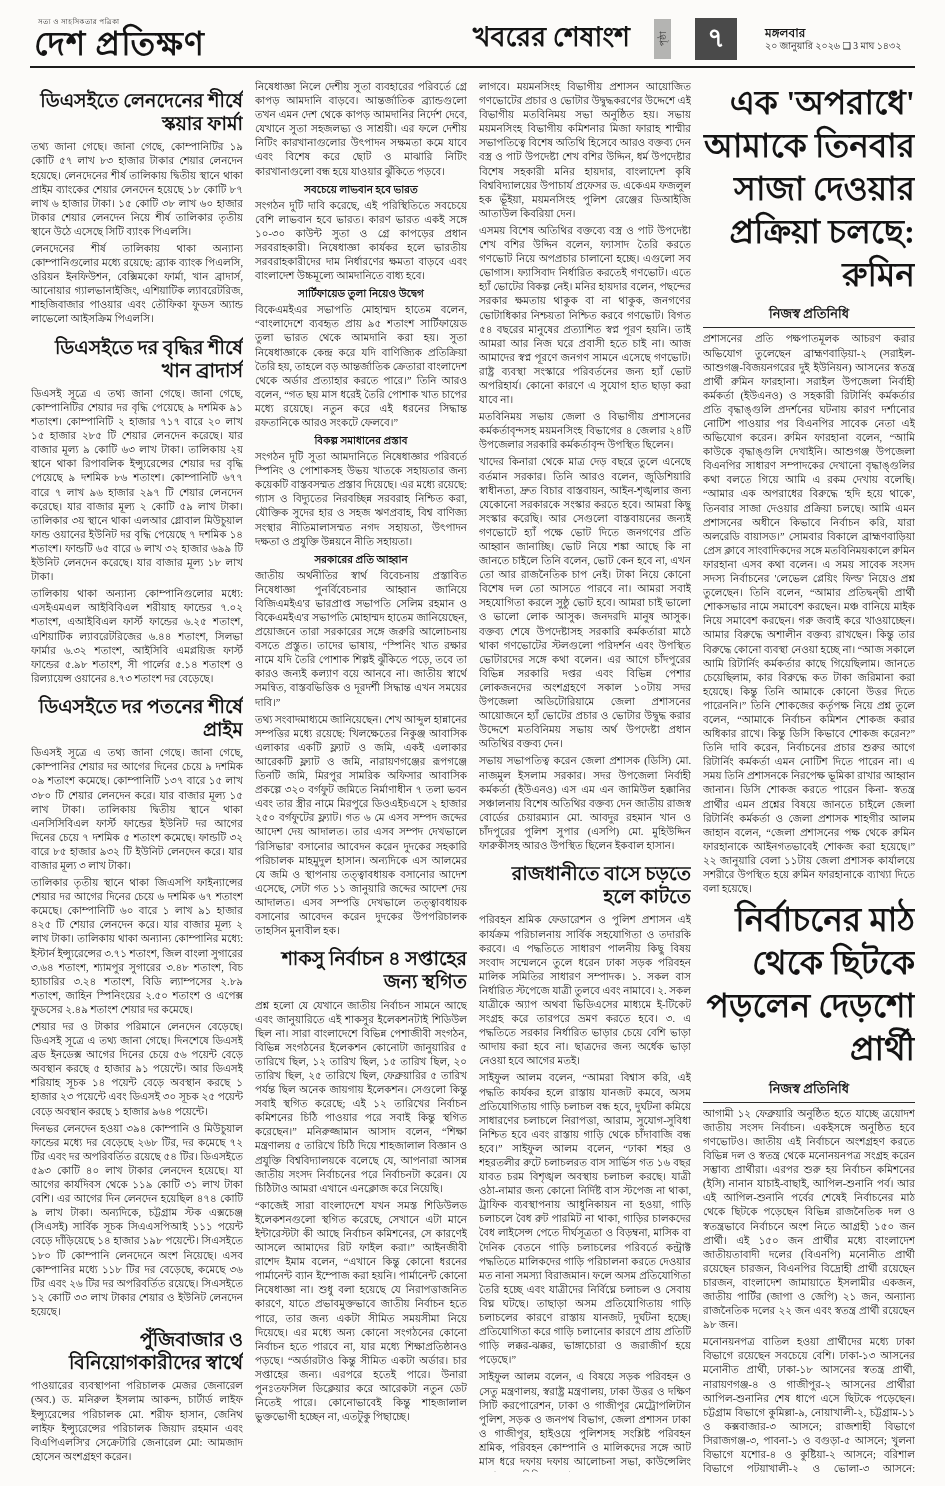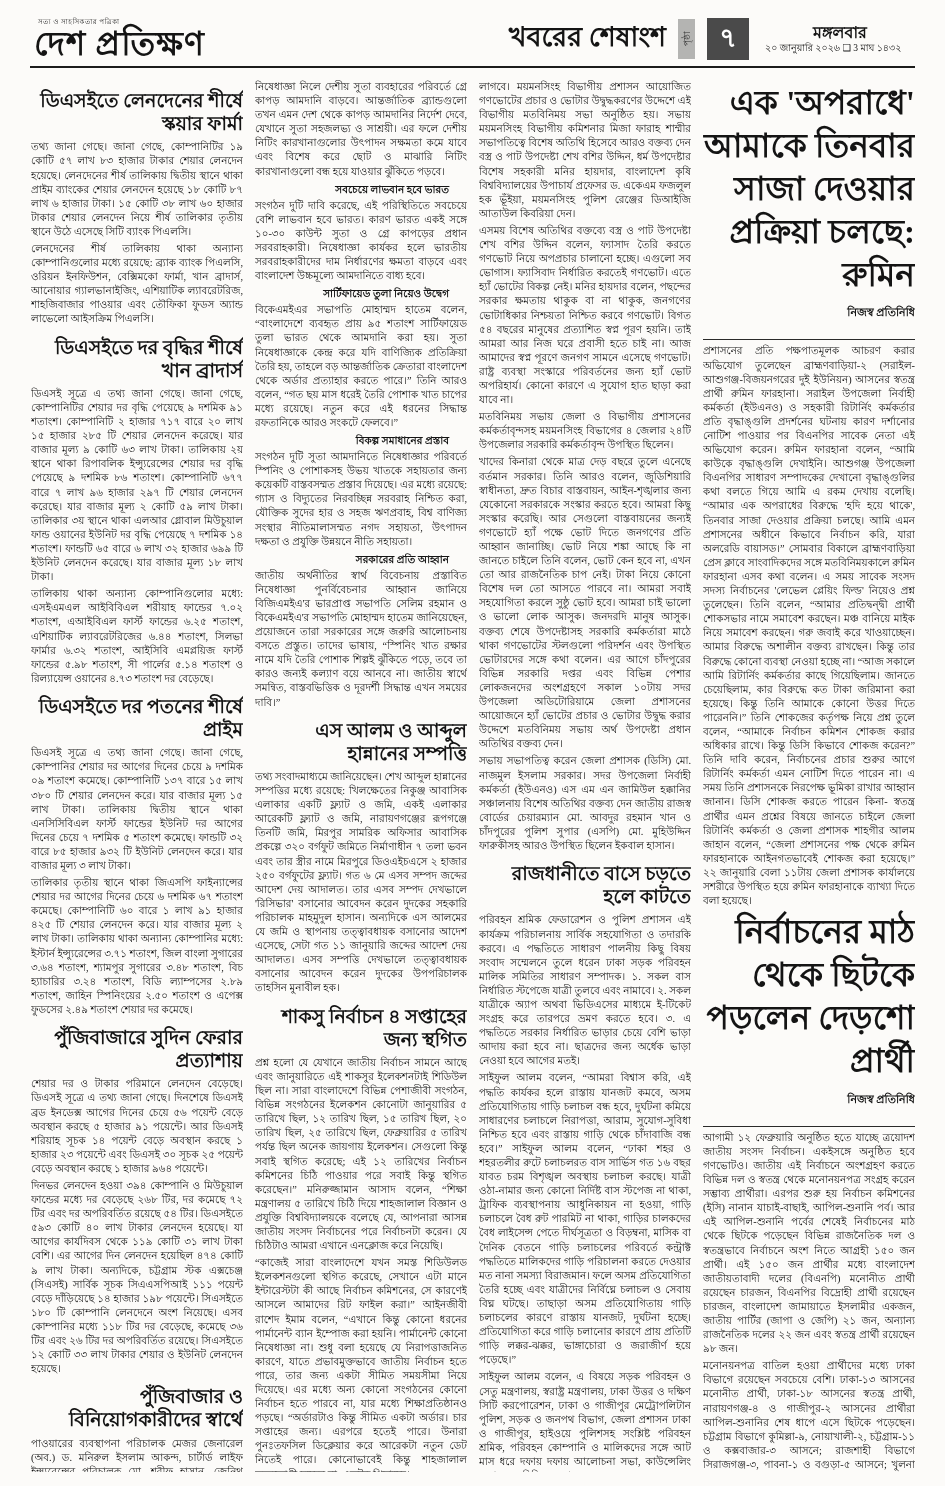--- a/index.html
+++ b/index.html
@@ -4,41 +4,41 @@
 <style>
   html,body{margin:0;padding:0;background:#e8e8e6;}
   .page{position:relative;width:945px;height:1486px;background:#fcfbf9;color:#141414;
         font-family:"Liberation Serif","DejaVu Serif",serif;overflow:hidden;margin:0 auto;}
   
   .masthead{position:absolute;left:0;top:0;width:945px;height:74px;}
   .mast-rule{position:absolute;left:30px;right:30px;bottom:6px;border-bottom:2px solid #1c1c1c;}
   .logo-wrap{position:absolute;left:34px;top:16px;}
   .logo-tagline{font-size:7px;letter-spacing:.5px;color:#222;margin-left:4px;}
   .logo-title{font-size:33px;font-weight:bold;line-height:1.0;letter-spacing:1px;}
-  .mast-right{position:absolute;right:30px;top:18px;display:flex;align-items:center;gap:12px;}
+  .mast-right{position:absolute;right:30px;top:18px;display:flex;align-items:center;gap:24px;}
   .section-title{font-size:27px;font-weight:bold;line-height:1;padding-bottom:4px;}
   .page-label-box{width:17px;height:40px;background:#b4b4b2;color:#2c2c2c;display:flex;
         align-items:center;justify-content:center;font-size:9px;writing-mode:vertical-rl;
         transform:rotate(180deg);}
   .page-num-box{width:42px;height:42px;background:#4a4a4a;color:#fff;display:flex;
         align-items:center;justify-content:center;font-size:27px;font-weight:bold;}
   .daydate{display:flex;flex-direction:column;justify-content:center;line-height:1.25;
         padding-left:4px;min-width:150px;}
-  .day{font-size:16px;font-weight:bold;text-align:center;}
+  .day{font-size:12px;font-weight:bold;}
   .dateline{font-size:9.5px;}
   
   .cols{position:absolute;left:31px;top:80px;width:884px;height:1392px;display:flex;gap:12px;}
   .col{width:212px;flex:1 1 0;overflow:hidden;text-align:justify;}
   article{display:block;}
   .hl{font-weight:bold;text-align:right;line-height:1.22;}
   .hl.n{font-size:19px;margin:9px 0 5px;}
   .hl.xl{font-size:33px;line-height:1.3;margin:2px 0 8px;}
-  .byline{font-size:11px;font-weight:bold;border-bottom:1px solid #2a2a2a;
-        padding-bottom:16px;margin:0 0 4px;text-align:right;}
-  .subhead{font-size:10.4px;font-weight:bold;margin:2px 18px 0;text-align:right;}
+  .byline{font-size:13px;font-weight:bold;border-bottom:1px solid #2a2a2a;
+        padding-bottom:2px;margin:0 0 4px;text-align:center;}
+  .subhead{font-size:10.4px;font-weight:bold;margin:2px 18px 0;text-align:center;}
   p{font-size:10.3px;line-height:1.37;margin:0 0 3px;}
 </style>
 </head>
 <body>
 
 <div class="page">
 
   <header class="masthead">
     <div class="logo-wrap">
       <div class="logo-tagline">সত্য ও সাহসিকতার পত্রিকা</div>
@@ -67,21 +67,20 @@
           <div class="hl n">ডিএসইতে দর বৃদ্ধির শীর্ষে খান ব্রাদার্স</div>
           <p>ডিএসই সূত্রে এ তথ্য জানা গেছে। জানা গেছে, কোম্পানিটির শেয়ার দর বৃদ্ধি পেয়েছে ৯ দশমিক ৯১ শতাংশ। কোম্পানিটি ২ হাজার ৭১৭ বারে ২০ লাখ ১৫ হাজার ২৮৫ টি শেয়ার লেনদেন করেছে। যার বাজার মূল্য ৯ কোটি ৬৩ লাখ টাকা। তালিকায় ২য় স্থানে থাকা রিপাবলিক ইন্স্যুরেন্সের শেয়ার দর বৃদ্ধি পেয়েছে ৯ দশমিক ৮৬ শতাংশ। কোম্পানিটি ৬৭৭ বারে ৭ লাখ ৯৬ হাজার ২৯৭ টি শেয়ার লেনদেন করেছে। যার বাজার মূল্য ২ কোটি ৫৯ লাখ টাকা। তালিকার ৩য় স্থানে থাকা এলআর গ্লোবাল মিউচুয়াল ফান্ড ওয়ানের ইউনিট দর বৃদ্ধি পেয়েছে ৭ দশমিক ১৪ শতাংশ। ফান্ডটি ৬৫ বারে ৬ লাখ ৩২ হাজার ৬৯৯ টি ইউনিট লেনদেন করেছে। যার বাজার মূল্য ১৮ লাখ টাকা।</p>
           <p>তালিকায় থাকা অন্যান্য কোম্পানিগুলোর মধ্যে: এসইএমএল আইবিবিএল শরীয়াহ ফান্ডের ৭.০২ শতাংশ, এআইবিএল ফার্স্ট ফান্ডের ৬.২৫ শতাংশ, এশিয়াটিক ল্যাবরেটরিজের ৬.৪৪ শতাংশ, সিলভা ফার্মার ৬.৩২ শতাংশ, আইসিবি এমপ্লয়িজ ফার্স্ট ফান্ডের ৫.৯৮ শতাংশ, সী পার্লের ৫.১৪ শতাংশ ও রিল্যায়েন্স ওয়ানের ৪.৭৩ শতাংশ দর বেড়েছে।</p>
         </article>
         <article>
           <div class="hl n">ডিএসইতে দর পতনের শীর্ষে প্রাইম</div>
           <p>ডিএসই সূত্রে এ তথ্য জানা গেছে। জানা গেছে, কোম্পানির শেয়ার দর আগের দিনের চেয়ে ৯ দশমিক ০৯ শতাংশ কমেছে। কোম্পানিটি ১৩৭ বারে ১৫ লাখ ৩৮০ টি শেয়ার লেনদেন করে। যার বাজার মূল্য ১৫ লাখ টাকা। তালিকায় দ্বিতীয় স্থানে থাকা এনসিসিবিএল ফার্স্ট ফান্ডের ইউনিট দর আগের দিনের চেয়ে ৭ দশমিক ৫ শতাংশ কমেছে। ফান্ডটি ৩২ বারে ৮৫ হাজার ৯৩২ টি ইউনিট লেনদেন করে। যার বাজার মূল্য ৩ লাখ টাকা।</p>
           <p>তালিকার তৃতীয় স্থানে থাকা জিএসপি ফাইন্যান্সের শেয়ার দর আগের দিনের চেয়ে ৬ দশমিক ৬৭ শতাংশ কমেছে। কোম্পানিটি ৬০ বারে ১ লাখ ৯১ হাজার ৪২৫ টি শেয়ার লেনদেন করে। যার বাজার মূল্য ২ লাখ টাকা। তালিকায় থাকা অন্যান্য কোম্পানির মধ্যে: ইস্টার্ন ইন্স্যুরেন্সের ৩.৭১ শতাংশ, জিল বাংলা সুগারের ৩.৬৪ শতাংশ, শ্যামপুর সুগারের ৩.৪৮ শতাংশ, বিচ হ্যাচারির ৩.২৪ শতাংশ, বিডি ল্যাম্পসের ২.৮৯ শতাংশ, জাহিন স্পিনিংয়ের ২.৫০ শতাংশ ও এপেক্স ফুডসের ২.৪৯ শতাংশ শেয়ার দর কমেছে।</p>
         </article>
         <article>
-          <div class="hl n">পুঁজিবাজারে সুদিন ফেরার প্রত্যাশায়</div>
           <p>শেয়ার দর ও টাকার পরিমানে লেনদেন বেড়েছে। ডিএসই সূত্রে এ তথ্য জানা গেছে। দিনশেষে ডিএসই ব্রড ইনডেক্স আগের দিনের চেয়ে ৫৬ পয়েন্ট বেড়ে অবস্থান করছে ৫ হাজার ৯১ পয়েন্টে। আর ডিএসই শরিয়াহ সূচক ১৪ পয়েন্ট বেড়ে অবস্থান করছে ১ হাজার ২৩ পয়েন্টে এবং ডিএসই ৩০ সূচক ২৫ পয়েন্ট বেড়ে অবস্থান করছে ১ হাজার ৯৬৪ পয়েন্টে।</p>
           <p>দিনভর লেনদেন হওয়া ৩৯৪ কোম্পানি ও মিউচুয়াল ফান্ডের মধ্যে দর বেড়েছে ২৬৮ টির, দর কমেছে ৭২ টির এবং দর অপরিবর্তিত রয়েছে ৫৪ টির। ডিএসইতে ৫৯৩ কোটি ৪০ লাখ টাকার লেনদেন হয়েছে। যা আগের কার্যদিবস থেকে ১১৯ কোটি ৩১ লাখ টাকা বেশি। এর আগের দিন লেনদেন হয়েছিল ৪৭৪ কোটি ৯ লাখ টাকা। অন্যদিকে, চট্টগ্রাম স্টক এক্সচেঞ্জ (সিএসই) সার্বিক সূচক সিএএসপিআই ১১১ পয়েন্ট বেড়ে দাঁড়িয়েছে ১৪ হাজার ১৯৮ পয়েন্টে। সিএসইতে ১৮০ টি কোম্পানি লেনদেনে অংশ নিয়েছে। এসব কোম্পানির মধ্যে ১১৮ টির দর বেড়েছে, কমেছে ৩৬ টির এবং ২৬ টির দর অপরিবর্তিত রয়েছে। সিএসইতে ১২ কোটি ৩৩ লাখ টাকার শেয়ার ও ইউনিট লেনদেন হয়েছে।</p>
         </article>
         <article>
           <div class="hl n">পুঁজিবাজার ও বিনিয়োগকারীদের স্বার্থে</div>
           <p>পাওয়ারের ব্যবস্থাপনা পরিচালক মেজর জেনারেল (অব.) ড. মনিরুল ইসলাম আকন্দ, চার্টার্ড লাইফ ইন্স্যুরেন্সের পরিচালক মো. শরীফ হাসান, জেনিথ লাইফ ইন্স্যুরেন্সের পরিচালক জিয়াদ রহমান এবং বিএপিএলসি'র সেক্রেটারি জেনারেল মো: আমজাদ হোসেন অংশগ্রহণ করেন।</p>
         </article>
       </div>
     <div class="col">
         <article>
@@ -89,21 +88,20 @@
           <div class="subhead">সবচেয়ে লাভবান হবে ভারত</div>
           <p>সংগঠন দুটি দাবি করেছে, এই পরিস্থিতিতে সবচেয়ে বেশি লাভবান হবে ভারত। কারণ ভারত একই সঙ্গে ১০-৩০ কাউন্ট সুতা ও গ্রে কাপড়ের প্রধান সরবরাহকারী। নিষেধাজ্ঞা কার্যকর হলে ভারতীয় সরবরাহকারীদের দাম নির্ধারণের ক্ষমতা বাড়বে এবং বাংলাদেশ উচ্চমূল্যে আমদানিতে বাধ্য হবে।</p>
           <div class="subhead">সার্টিফায়েড তুলা নিয়েও উদ্বেগ</div>
           <p>বিকেএমইএর সভাপতি মোহাম্মদ হাতেম বলেন, “বাংলাদেশে ব্যবহৃত প্রায় ৯৫ শতাংশ সার্টিফায়েড তুলা ভারত থেকে আমদানি করা হয়। সুতা নিষেধাজ্ঞাকে কেন্দ্র করে যদি বাণিজ্যিক প্রতিক্রিয়া তৈরি হয়, তাহলে বড় আন্তর্জাতিক ক্রেতারা বাংলাদেশ থেকে অর্ডার প্রত্যাহার করতে পারে।” তিনি আরও বলেন, “গত ছয় মাস ধরেই তৈরি পোশাক খাত চাপের মধ্যে রয়েছে। নতুন করে এই ধরনের সিদ্ধান্ত রফতানিকে আরও সংকটে ফেলবে।”</p>
           <div class="subhead">বিকল্প সমাধানের প্রস্তাব</div>
           <p>সংগঠন দুটি সুতা আমদানিতে নিষেধাজ্ঞার পরিবর্তে স্পিনিং ও পোশাকসহ উভয় খাতকে সহায়তার জন্য কয়েকটি বাস্তবসম্মত প্রস্তাব দিয়েছে। এর মধ্যে রয়েছে: গ্যাস ও বিদ্যুতের নিরবচ্ছিন্ন সরবরাহ নিশ্চিত করা, যৌক্তিক সুদের হার ও সহজ ঋণপ্রবাহ, বিশ্ব বাণিজ্য সংস্থার নীতিমালাসম্মত নগদ সহায়তা, উৎপাদন দক্ষতা ও প্রযুক্তি উন্নয়নে নীতি সহায়তা।</p>
           <div class="subhead">সরকারের প্রতি আহ্বান</div>
           <p>জাতীয় অর্থনীতির স্বার্থ বিবেচনায় প্রস্তাবিত নিষেধাজ্ঞা পুনর্বিবেচনার আহ্বান জানিয়ে বিজিএমইএ'র ভারপ্রাপ্ত সভাপতি সেলিম রহমান ও বিকেএমইএ'র সভাপতি মোহাম্মদ হাতেম জানিয়েছেন, প্রয়োজনে তারা সরকারের সঙ্গে জরুরি আলোচনায় বসতে প্রস্তুত। তাদের ভাষায়, “স্পিনিং খাত রক্ষার নামে যদি তৈরি পোশাক শিল্পই ঝুঁকিতে পড়ে, তবে তা কারও জন্যই কল্যাণ বয়ে আনবে না। জাতীয় স্বার্থে সমন্বিত, বাস্তবভিত্তিক ও দূরদর্শী সিদ্ধান্ত এখন সময়ের দাবি।”</p>
         </article>
         <article>
-          <div class="hl n">এস আলম ও আব্দুল হান্নানের সম্পত্তি</div>
           <p>তথ্য সংবাদমাধ্যমে জানিয়েছেন। শেখ আব্দুল হান্নানের সম্পত্তির মধ্যে রয়েছে: খিলক্ষেতের নিকুঞ্জ আবাসিক এলাকার একটি ফ্ল্যাট ও জমি, একই এলাকার আরেকটি ফ্ল্যাট ও জমি, নারায়ণগঞ্জের রূপগঞ্জে তিনটি জমি, মিরপুর সামরিক অফিসার আবাসিক প্রকল্পে ৩২০ বর্গফুট জমিতে নির্মাণাধীন ৭ তলা ভবন এবং তার স্ত্রীর নামে মিরপুরে ডিওএইচএসে ২ হাজার ২৫০ বর্গফুটের ফ্ল্যাট। গত ৬ মে এসব সম্পদ জব্দের আদেশ দেয় আদালত। তার এসব সম্পদ দেখভালে 'রিসিভার' বসানোর আবেদন করেন দুদকের সহকারি পরিচালক মাহমুদুল হাসান। অন্যদিকে এস আলমের যে জমি ও স্থাপনায় তত্ত্বাবধায়ক বসানোর আদেশ এসেছে, সেটা গত ১১ জানুয়ারি জব্দের আদেশ দেয় আদালত। এসব সম্পত্তি দেখভালে তত্ত্বাবধায়ক বসানোর আবেদন করেন দুদকের উপপরিচালক তাহসিন মুনাবীল হক।</p>
         </article>
         <article>
           <div class="hl n">শাকসু নির্বাচন ৪ সপ্তাহের জন্য স্থগিত</div>
           <p>প্রশ্ন হলো যে যেখানে জাতীয় নির্বাচন সামনে আছে এবং জানুয়ারিতে এই শাকসুর ইলেকশনটাই শিডিউল ছিল না। সারা বাংলাদেশে বিভিন্ন পেশাজীবী সংগঠন, বিভিন্ন সংগঠনের ইলেকশন কোনোটা জানুয়ারির ৫ তারিখে ছিল, ১২ তারিখ ছিল, ১৫ তারিখ ছিল, ২০ তারিখ ছিল, ২৫ তারিখে ছিল, ফেব্রুয়ারির ৫ তারিখ পর্যন্ত ছিল অনেক জায়গায় ইলেকশন। সেগুলো কিন্তু সবাই স্থগিত করেছে; এই ১২ তারিখের নির্বাচন কমিশনের চিঠি পাওয়ার পরে সবাই কিন্তু স্থগিত করেছেন।” মনিরুজ্জামান আসাদ বলেন, “শিক্ষা মন্ত্রণালয় ৫ তারিখে চিঠি দিয়ে শাহজালাল বিজ্ঞান ও প্রযুক্তি বিশ্ববিদ্যালয়কে বলেছে যে, আপনারা আসন্ন জাতীয় সংসদ নির্বাচনের পরে নির্বাচনটা করেন। যে চিঠিটাও আমরা এখানে এনক্লোজ করে নিয়েছি।</p>
           <p>“কাজেই সারা বাংলাদেশে যখন সমস্ত শিডিউলড ইলেকশনগুলো স্থগিত করেছে, সেখানে এটা মানে ইন্টারেস্টটা কী আছে নির্বাচন কমিশনের, সে কারণেই আসলে আমাদের রিট ফাইল করা।” আইনজীবী রাশেদ ইমাম বলেন, “এখানে কিন্তু কোনো ধরনের পার্মানেন্ট ব্যান ইম্পোজ করা হয়নি। পার্মানেন্ট কোনো নিষেধাজ্ঞা না। শুধু বলা হয়েছে যে নিরাপত্তাজনিত কারণে, যাতে প্রভাবমুক্তভাবে জাতীয় নির্বাচন হতে পারে, তার জন্য একটা সীমিত সময়সীমা নিয়ে দিয়েছে। এর মধ্যে অন্য কোনো সংগঠনের কোনো নির্বাচন হতে পারবে না, যার মধ্যে শিক্ষাপ্রতিষ্ঠানও পড়ছে। “অর্ডারটাও কিন্তু সীমিত একটা অর্ডার। চার সপ্তাহের জন্য। এরপরে হতেই পারে। উনারা পুনঃতফসিল ডিক্লেয়ার করে আরেকটা নতুন ডেট নিতেই পারে। কোনোভাবেই কিন্তু শাহজালাল ভুক্তভোগী হচ্ছেন না, এতটুকু পিছাচ্ছে।</p>
         </article>
       </div>
     <div class="col">
         <article>

